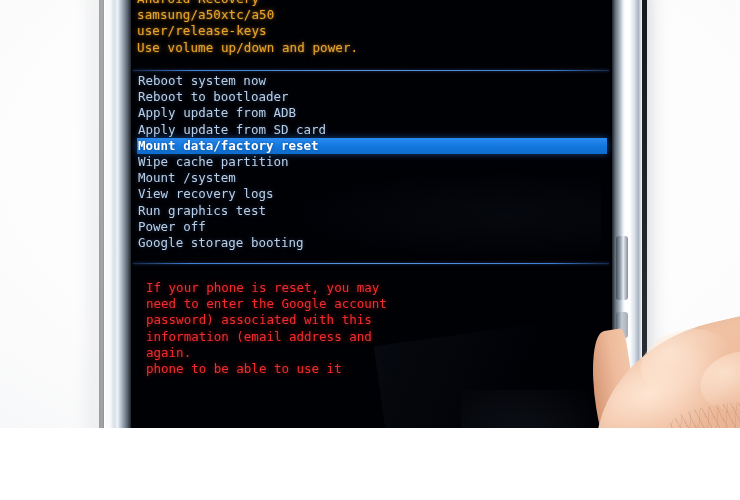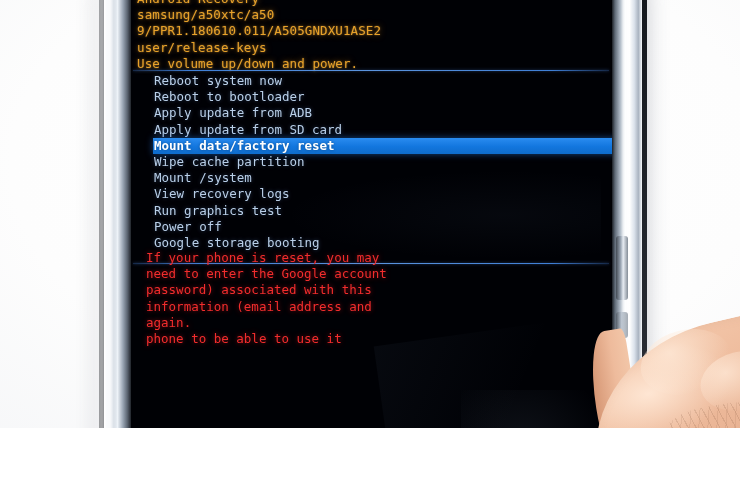--- a/index.html
+++ b/index.html
@@ -129,32 +129,31 @@
 
   .menu { position:absolute; left:6px; top:73px; width:470px; }
   .mrow {
     position:relative;
     height:16.2px;
     font-size:12.5px; line-height:16.2px;
     color:#b9cfe8;
     white-space:pre;
     padding-left:1px;
     text-shadow:0 0 4px rgba(90,140,200,.45);
-    margin-left:16px;
   }
   .mrow.sel {
     background:linear-gradient(180deg,#2a8cf0 0%,#1276de 55%,#0f6ccb 100%);
     color:#ffffff;
     font-weight:bold;
     width:470px;
     text-shadow:0 0 3px rgba(0,0,0,.35);
     box-shadow:0 0 7px rgba(40,130,235,.55);
   }
 
-  .warn { position:absolute; left:15px; top:250px; width:300px; }
+  .warn { position:absolute; left:15px; top:280px; width:300px; }
   .wline {
     font-size:12.5px; line-height:16.2px;
     color:#f22d2d;
     white-space:pre;
     text-shadow:0 0 5px rgba(230,30,30,.6);
   }
 
   
   .hand-right {
     position:absolute;
@@ -250,21 +249,20 @@
       <div class="reflect r3"></div>
       <div class="reflect r1"></div>
       <div class="reflect r2"></div>
       <div class="reflect r4"></div>
 
       <div class="rec">
 
         <div class="hdr-block">
           <div class="hdr-line">Android Recovery</div>
           <div class="hdr-line">samsung/a50xtc/a50</div>
-          <div class="hdr-line">9/PPR1.180610.011/A505GNDXU1ASE2</div>
           <div class="hdr-line">user/release-keys</div>
           <div class="hdr-line">Use volume up/down and power.</div>
         </div>
 
         <div class="divider div-top"></div>
 
         <div class="menu">
           <div class="mrow">Reboot system now</div>
           <div class="mrow">Reboot to bootloader</div>
           <div class="mrow">Apply update from ADB</div>

